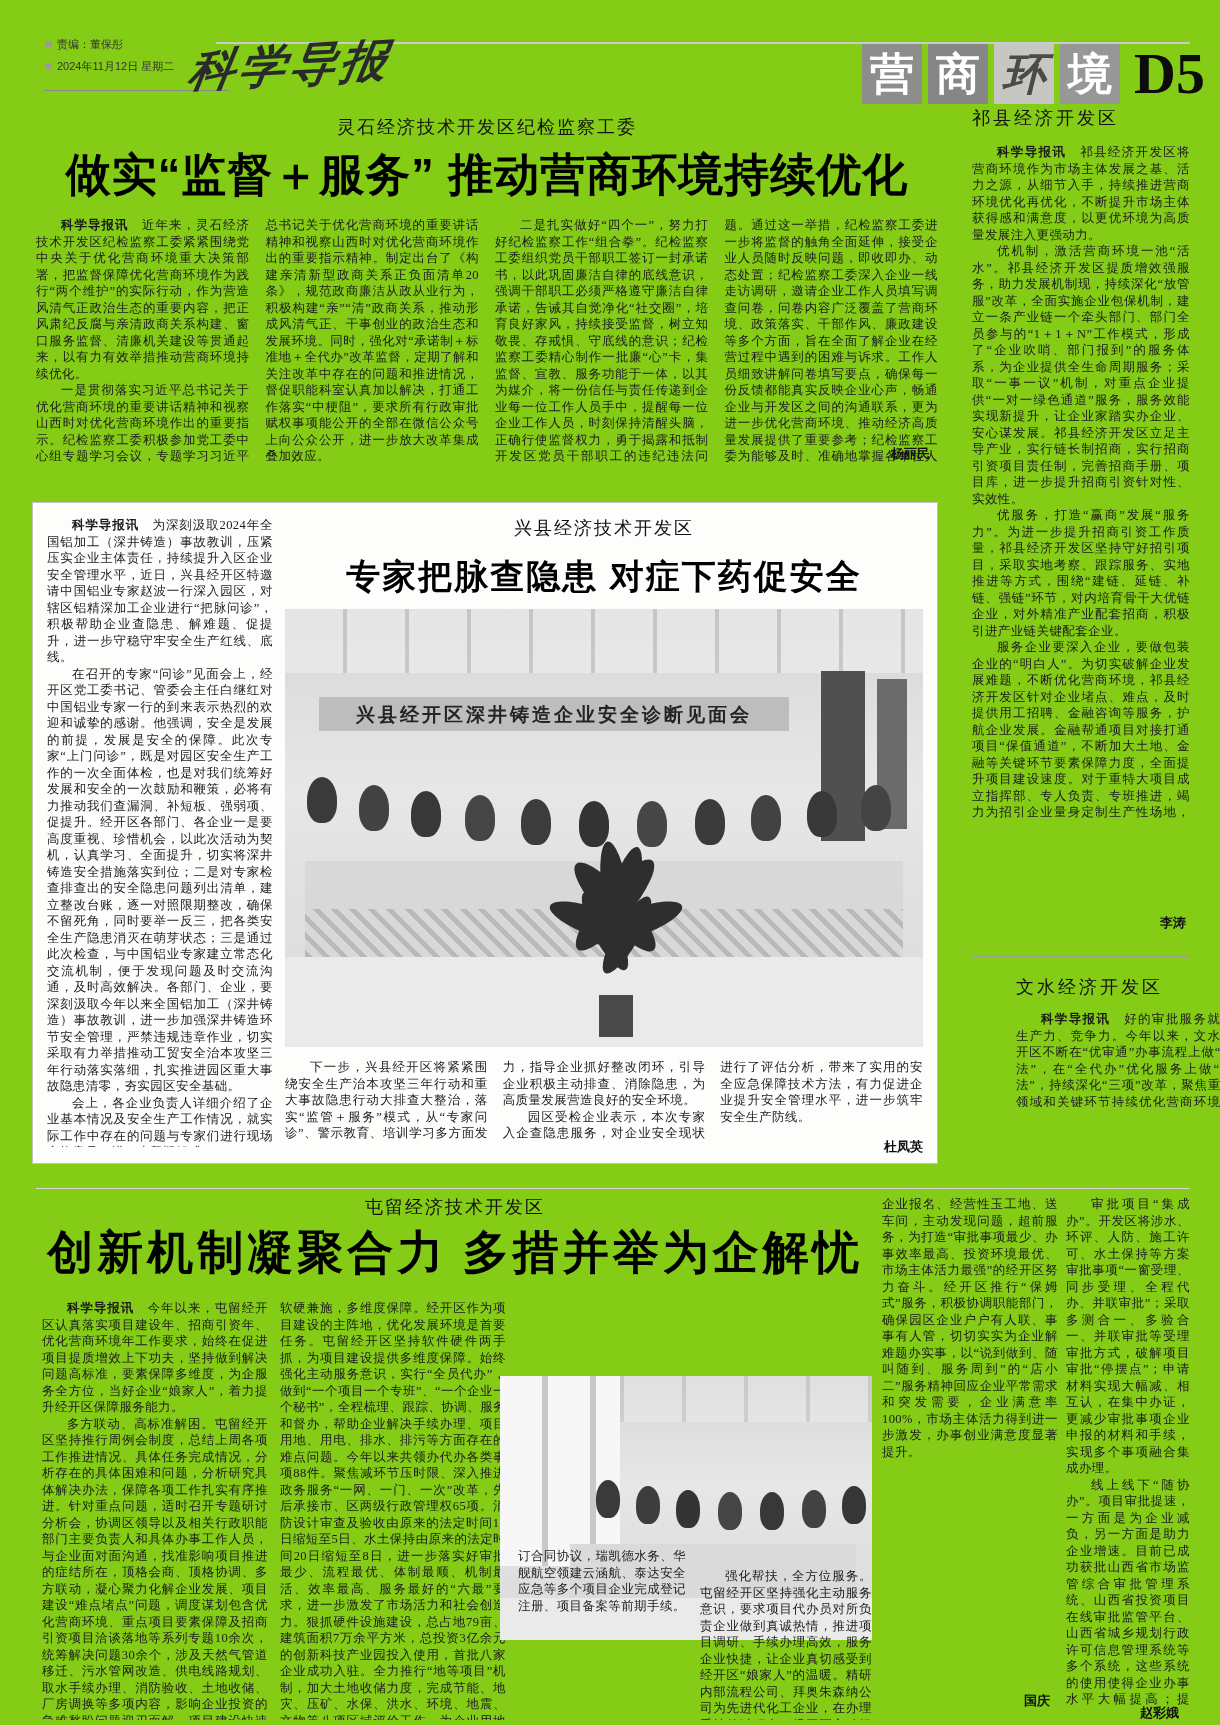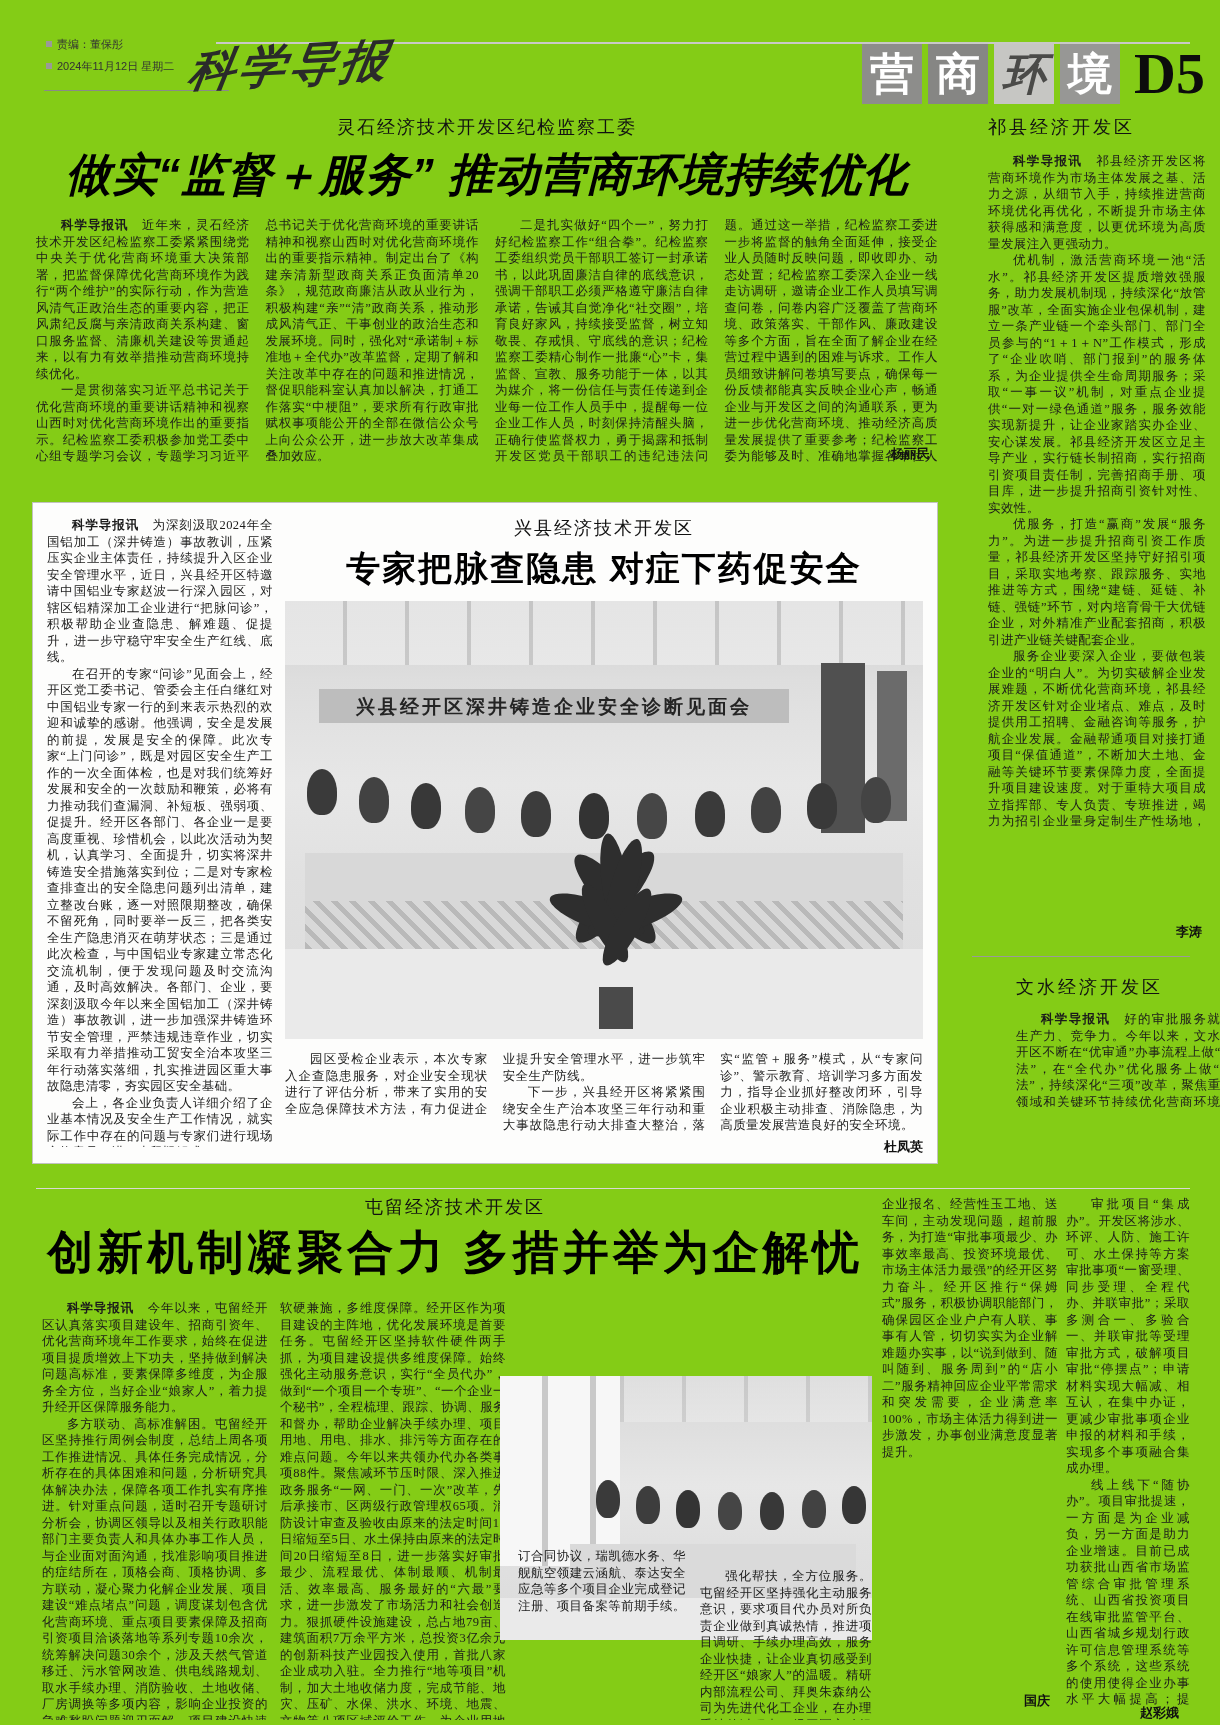--- a/index.html
+++ b/index.html
@@ -68,41 +68,41 @@
   <div class="abs mast" style="left:862px;top:44px;">
     <span class="blk b1">营</span>
     <span class="blk b2">商</span>
     <span class="blk b3">环</span>
     <span class="blk b4">境</span>
     <span class="pageno">D5</span>
   </div>
 
   <section class="abs" style="left:36px;top:116px;width:902px;height:346px;">
     <div class="kicker">灵石经济技术开发区纪检监察工委</div>
-    <h1 class="headline-xl" style="margin:10px 0 0;font-style:italic;">做实“监督＋服务” 推动营商环境持续优化</h1>
+    <h1 class="headline-xl" style="margin:10px 0 0;">做实“监督＋服务” 推动营商环境持续优化</h1>
     <div class="art-body cols4 clip" style="margin-top:16px;height:252px;">
       <p><span class="lead">科学导报讯</span>　<span>近年来，灵石经济技术开发区纪检监察工委紧紧围绕党中央关于优化营商环境重大决策部署，把监督保障优化营商环境作为践行“两个维护”的实际行动，作为营造风清气正政治生态的重要内容，把正风肃纪反腐与亲清政商关系构建、窗口服务监督、清廉机关建设等贯通起来，以有力有效举措推动营商环境持续优化。</span></p>
       <p>一是贯彻落实习近平总书记关于优化营商环境的重要讲话精神和视察山西时对优化营商环境作出的重要指示。纪检监察工委积极参加党工委中心组专题学习会议，专题学习习近平总书记关于优化营商环境的重要讲话精神和视察山西时对优化营商环境作出的重要指示精神。制定出台了《构建亲清新型政商关系正负面清单20条》，规范政商廉洁从政从业行为，积极构建“亲”“清”政商关系，推动形成风清气正、干事创业的政治生态和发展环境。同时，强化对“承诺制＋标准地＋全代办”改革监督，定期了解和关注改革中存在的问题和推进情况，督促职能科室认真加以解决，打通工作落实“中梗阻”，要求所有行政审批赋权事项能公开的全部在微信公众号上向公众公开，进一步放大改革集成叠加效应。</p>
       <p>二是扎实做好“四个一”，努力打好纪检监察工作“组合拳”。纪检监察工委组织党员干部职工签订一封承诺书，以此巩固廉洁自律的底线意识，强调干部职工必须严格遵守廉洁自律承诺，告诫其自觉净化“社交圈”，培育良好家风，持续接受监督，树立知敬畏、存戒惧、守底线的意识；纪检监察工委精心制作一批廉“心”卡，集监督、宣教、服务功能于一体，以其为媒介，将一份信任与责任传递到企业每一位工作人员手中，提醒每一位企业工作人员，时刻保持清醒头脑，正确行使监督权力，勇于揭露和抵制开发区党员干部职工的违纪违法问题。通过这一举措，纪检监察工委进一步将监督的触角全面延伸，接受企业人员随时反映问题，即收即办、动态处置；纪检监察工委深入企业一线走访调研，邀请企业工作人员填写调查问卷，问卷内容广泛覆盖了营商环境、政策落实、干部作风、廉政建设等多个方面，旨在全面了解企业在经营过程中遇到的困难与诉求。工作人员细致讲解问卷填写要点，确保每一份反馈都能真实反映企业心声，畅通企业与开发区之间的沟通联系，更为进一步优化营商环境、推动经济高质量发展提供了重要参考；纪检监察工委为能够及时、准确地掌握各单位人员思想和工作动态，进而增强廉情信息的掌握和分析研判能力，从而提升监督检查的针对性，在机关及6个企业党组织中选聘一批优秀党员任职开发区纪检监察联络员。</p>
 
     </div>
     <span class="byline" style="right:8px;bottom:2px;">杨丽民</span>
   </section>
 
   <section class="abs xx-box" style="left:32px;top:502px;width:904px;height:660px;">
     <div class="abs art-body clip" style="left:14px;top:14px;width:226px;height:630px;">
       <p><span class="lead">科学导报讯</span>　<span>为深刻汲取2024年全国铝加工（深井铸造）事故教训，压紧压实企业主体责任，持续提升入区企业安全管理水平，近日，兴县经开区特邀请中国铝业专家赵波一行深入园区，对辖区铝精深加工企业进行“把脉问诊”，积极帮助企业查隐患、解难题、促提升，进一步守稳守牢安全生产红线、底线。</span></p>
       <p>在召开的专家“问诊”见面会上，经开区党工委书记、管委会主任白继红对中国铝业专家一行的到来表示热烈的欢迎和诚挚的感谢。他强调，安全是发展的前提，发展是安全的保障。此次专家“上门问诊”，既是对园区安全生产工作的一次全面体检，也是对我们统筹好发展和安全的一次鼓励和鞭策，必将有力推动我们查漏洞、补短板、强弱项、促提升。经开区各部门、各企业一是要高度重视、珍惜机会，以此次活动为契机，认真学习、全面提升，切实将深井铸造安全措施落实到位；二是对专家检查排查出的安全隐患问题列出清单，建立整改台账，逐一对照限期整改，确保不留死角，同时要举一反三，把各类安全生产隐患消灭在萌芽状态；三是通过此次检查，与中国铝业专家建立常态化交流机制，便于发现问题及时交流沟通，及时高效解决。各部门、企业，要深刻汲取今年以来全国铝加工（深井铸造）事故教训，进一步加强深井铸造环节安全管理，严禁违规违章作业，切实采取有力举措推动工贸安全治本攻坚三年行动落实落细，扎实推进园区重大事故隐患清零，夯实园区安全基础。</p>
       <p>会上，各企业负责人详细介绍了企业基本情况及安全生产工作情况，就实际工作中存在的问题与专家们进行现场交换意见，进一步释疑解惑。</p>
 
     </div>
 
     <div class="abs" style="left:252px;top:14px;width:638px;">
       <div class="kicker">兴县经济技术开发区</div>
-      <h2 class="headline-lg" style="margin:8px 0 12px;">专家把脉查隐患 对症下药促安全</h2>
+      <h2 class="headline-lg" style="margin:16px 0 12px;">专家把脉查隐患 对症下药促安全</h2>
 
       <div class="photo" style="height:438px;">
         <div class="ph-ceiling"></div>
         <div class="ph-flag1" style="top:62px;right:58px;height:170px;"></div>
         <div class="ph-flag2" style="top:70px;right:16px;height:150px;"></div>
         <div class="ph-banner" style="top:88px;left:34px;width:470px;height:34px;">兴县经开区深井铸造企业安全诊断见面会</div>
         <div class="ph-crowd" style="left:22px;top:168px;box-shadow:52px 8px 0 #424242,104px 14px 0 #383838,158px 18px 0 #454545,214px 22px 0 #3c3c3c,272px 24px 0 #333333,330px 24px 0 #464646,388px 22px 0 #3a3a3a,444px 18px 0 #424242,500px 14px 0 #393939,554px 8px 0 #444444;"></div>
         <div class="ph-table" style="left:20px;right:20px;top:252px;height:96px;"></div>
         <div class="ph-skirt" style="left:20px;right:20px;top:300px;height:48px;"></div>
         <div class="ph-floor" style="height:90px;"></div>
@@ -115,28 +115,28 @@
             <ellipse cx="100" cy="66" rx="13" ry="52" transform="rotate(-8 100 66)"></ellipse>
             <ellipse cx="108" cy="70" rx="13" ry="52" transform="rotate(16 108 70)"></ellipse>
             <ellipse cx="90" cy="104" rx="12" ry="44" transform="rotate(-28 90 104)"></ellipse>
             <ellipse cx="112" cy="108" rx="12" ry="44" transform="rotate(30 112 108)"></ellipse>
           </g>
           <rect x="84" y="168" width="34" height="42" fill="#4a4a4a"></rect>
         </svg>
       </div>
 
       <div class="art-body cols3 clip" style="margin-top:12px;height:120px;position:relative;">
+        <p>下一步，兴县经开区将紧紧围绕安全生产治本攻坚三年行动和重大事故隐患行动大排查大整治，落实“监管＋服务”模式，从“专家问诊”、警示教育、培训学习多方面发力，指导企业抓好整改闭环，引导企业积极主动排查、消除隐患，为高质量发展营造良好的安全环境。</p>
         <p>园区受检企业表示，本次专家入企查隐患服务，对企业安全现状进行了评估分析，带来了实用的安全应急保障技术方法，有力促进企业提升安全管理水平，进一步筑牢安全生产防线。</p>
-        <p>下一步，兴县经开区将紧紧围绕安全生产治本攻坚三年行动和重大事故隐患行动大排查大整治，落实“监管＋服务”模式，从“专家问诊”、警示教育、培训学习多方面发力，指导企业抓好整改闭环，引导企业积极主动排查、消除隐患，为高质量发展营造良好的安全环境。</p>
       </div>
     </div>
     <span class="byline" style="right:14px;bottom:10px;">杜凤英</span>
   </section>
 
-  <aside class="abs" style="left:972px;top:116px;width:218px;height:824px;margin-left:16px;">
+  <aside class="abs" style="left:972px;top:107px;width:218px;height:824px;">
     <div class="kicker left" style="letter-spacing:3px;">祁县经济开发区</div>
     <div class="art-body clip" style="margin-top:14px;height:676px;">
       <p><span class="lead">科学导报讯</span>　<span>祁县经济开发区将营商环境作为市场主体发展之基、活力之源，从细节入手，持续推进营商环境优化再优化，不断提升市场主体获得感和满意度，以更优环境为高质量发展注入更强动力。</span></p>
       <p>优机制，激活营商环境一池“活水”。祁县经济开发区提质增效强服务，助力发展机制现，持续深化“放管服”改革，全面实施企业包保机制，建立一条产业链一个牵头部门、部门全员参与的“1＋1＋N”工作模式，形成了“企业吹哨、部门报到”的服务体系，为企业提供全生命周期服务；采取“一事一议”机制，对重点企业提供“一对一绿色通道”服务，服务效能实现新提升，让企业家踏实办企业、安心谋发展。祁县经济开发区立足主导产业，实行链长制招商，实行招商引资项目责任制，完善招商手册、项目库，进一步提升招商引资针对性、实效性。</p>
       <p>优服务，打造“赢商”发展“服务力”。为进一步提升招商引资工作质量，祁县经济开发区坚持守好招引项目，采取实地考察、跟踪服务、实地推进等方式，围绕“建链、延链、补链、强链”环节，对内培育骨干大优链企业，对外精准产业配套招商，积极引进产业链关键配套企业。</p>
       <p>服务企业要深入企业，要做包装企业的“明白人”。为切实破解企业发展难题，不断优化营商环境，祁县经济开发区针对企业堵点、难点，及时提供用工招聘、金融咨询等服务，护航企业发展。金融帮通项目对接打通项目“保值通道”，不断加大土地、金融等关键环节要素保障力度，全面提升项目建设速度。对于重特大项目成立指挥部、专人负责、专班推进，竭力为招引企业量身定制生产性场地，提供“拎包入住”条件，全面提升项目的开工率、转化率和投产率，成功地探索出一条产业集群、企业集聚、土地集约、集中配套的新路子，倾力打造祁县经济开发区高效规范的“金字招牌”。</p>
 
     </div>
     <span class="byline" style="right:4px;bottom:2px;">李涛</span>
   </aside>

